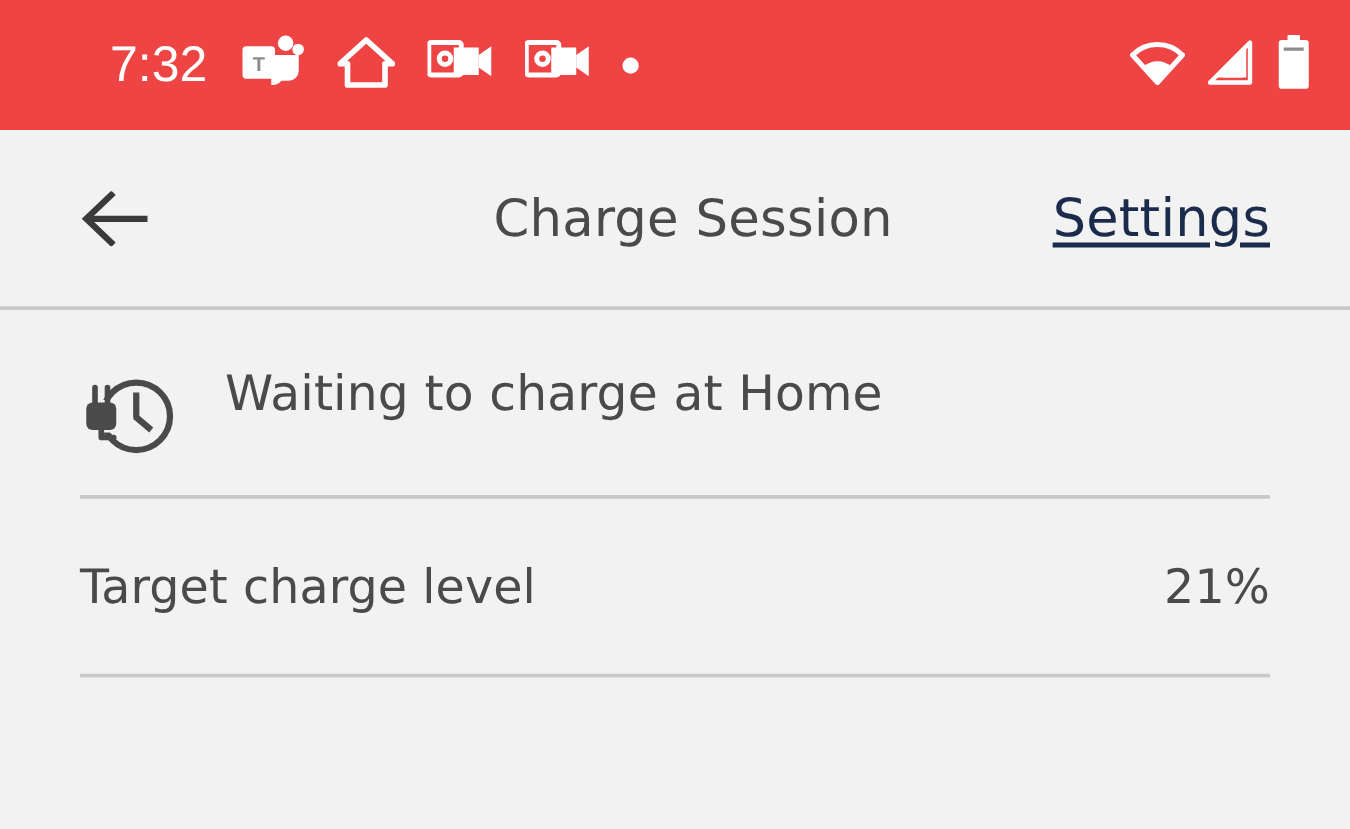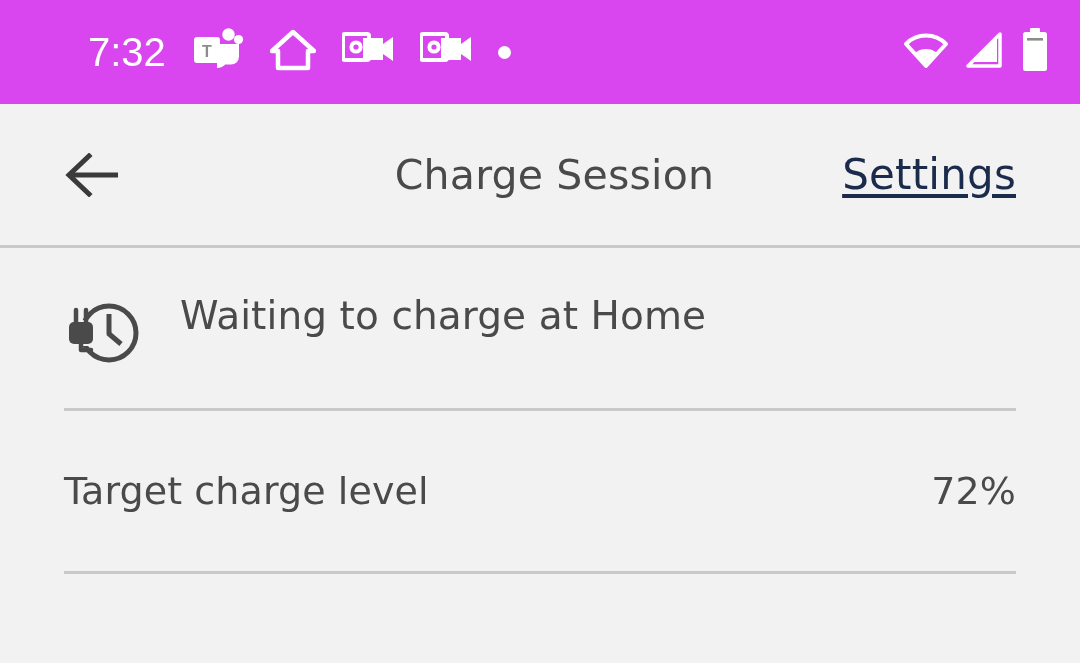--- a/index.html
+++ b/index.html
@@ -12,21 +12,21 @@
 
   body {
     background: #F2F2F2;
     font-family: "DejaVu Sans", "Liberation Sans", sans-serif;
     -webkit-font-smoothing: antialiased;
   }
 
   
   .status-bar {
     height: 104px;
-    background: #d946ef;
+    background: #ef4444;
     display: flex;
     align-items: center;
     padding: 0 30px 0 88px;
     position: relative;
   }
 
   .status-left {
     display: flex;
     align-items: center;
     gap: 26px;
@@ -105,21 +105,21 @@
 
   
   .content {
     padding: 0 64px;
   }
 
   .status-block {
     display: flex;
     align-items: flex-start;
     padding-top: 46px;
-    padding-bottom: 42px;
+    padding-bottom: 30px;
   }
 
   .status-icon {
     flex: 0 0 auto;
     width: 78px;
     margin-right: 38px;
     margin-top: 6px;
     display: flex;
     align-items: flex-start;
   }
@@ -150,21 +150,21 @@
   .divider {
     height: 3px;
     background: #C9C9C9;
     width: 100%;
   }
 
   .row {
     display: flex;
     align-items: center;
     justify-content: space-between;
-    height: 160px;
+    height: 140px;
   }
 
   .row-label {
     font-size: 38px;
     color: #4A4A4A;
     font-weight: 400;
     letter-spacing: 0.1px;
   }
 
   .row-value {
@@ -287,17 +287,17 @@
 
     <div class="status-text">
       <div class="status-headline">Waiting to charge at Home</div>
     </div>
   </div>
 
   <div class="divider"></div>
 
   <div class="row">
     <span class="row-label">Target charge level</span>
-    <span class="row-value">72%</span>
+    <span class="row-value">21%</span>
   </div>
 
   <div class="divider"></div>
 </div>
 
 </body></html>

